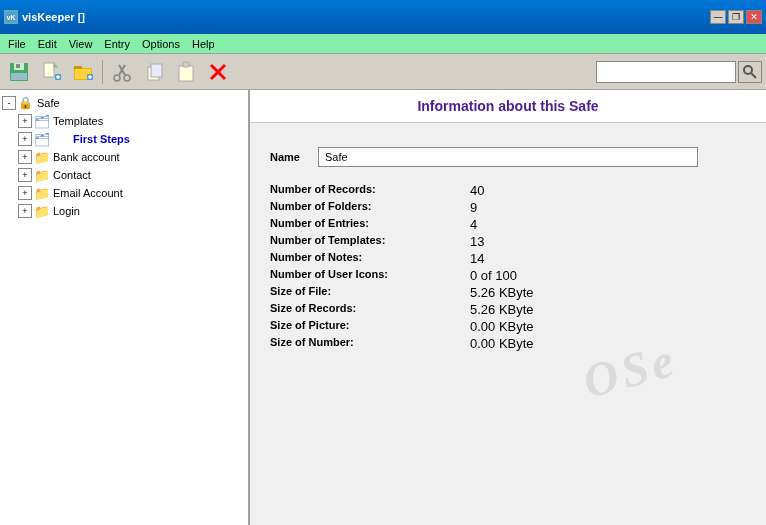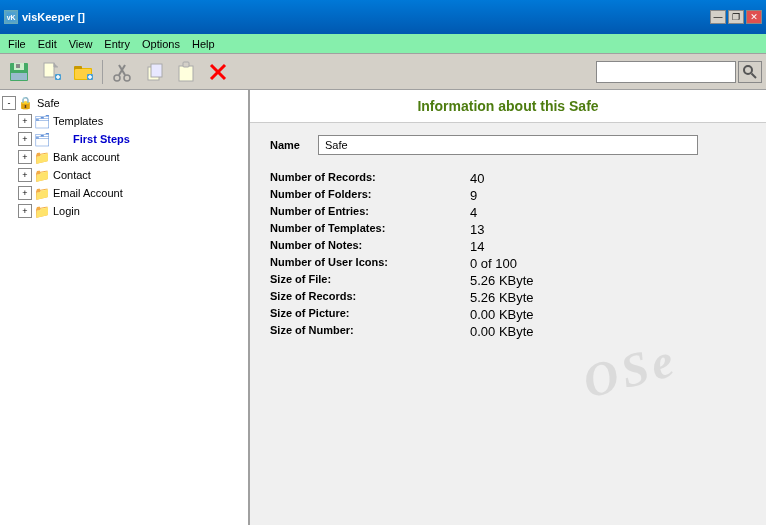--- a/index.html
+++ b/index.html
@@ -178,26 +178,26 @@
       overflow: auto;
       padding: 0;
     }
     .content-header {
       background: white;
       border-bottom: 1px solid #ccc;
       padding: 8px 16px;
       text-align: center;
     }
     .content-title {
-      color: #4d7c0f;
+      color: #4c1d95;
       font-size: 14px;
       font-weight: bold;
     }
     .content-body {
-      padding: 12px 20px;
+      padding: 24px 20px;
     }
     .name-row {
       display: flex;
       align-items: center;
       margin-bottom: 16px;
       gap: 8px;
     }
     .name-label {
       font-weight: bold;
       font-size: 11px;

